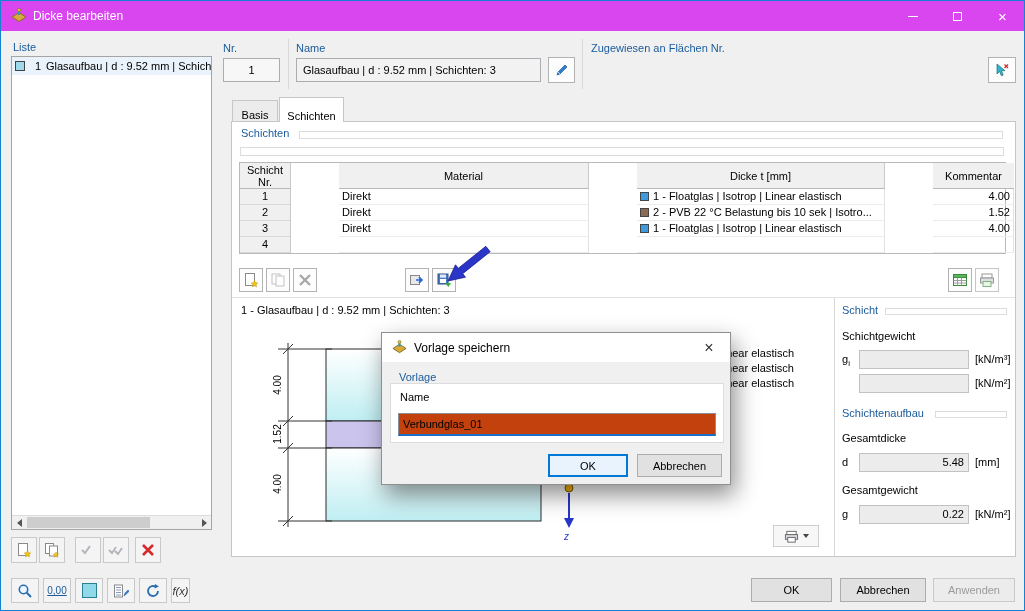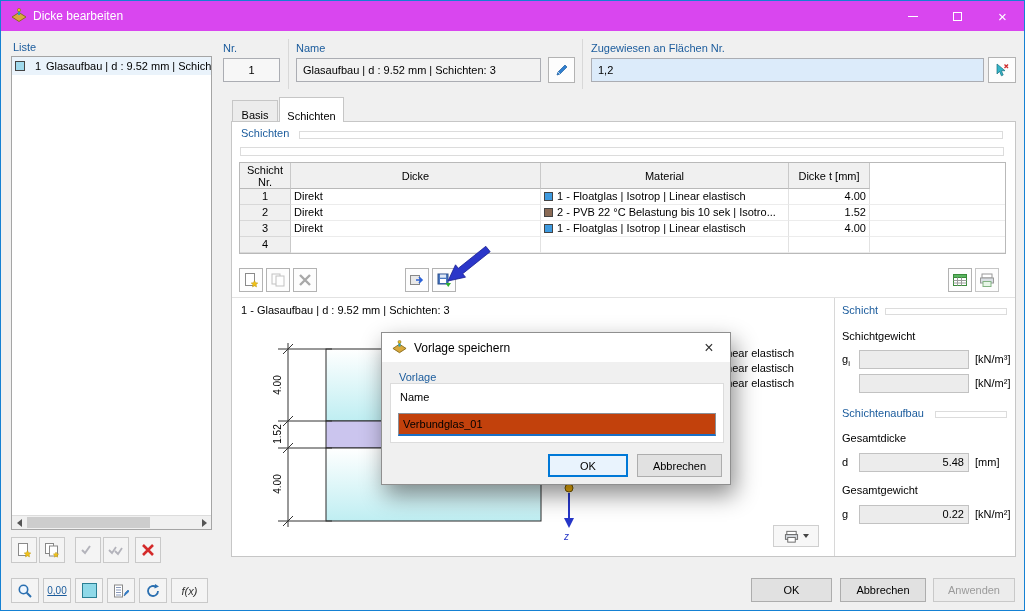--- a/index.html
+++ b/index.html
@@ -37,21 +37,21 @@
   .sthumb { position:absolute; left:15px; top:1px; width:123px; height:11px; background:#cdcdcd; }
 
   
   .tab { position:absolute; display:flex; align-items:flex-end; justify-content:center; font-size:11px; }
   .tab-inactive { background:#ececec; border:1px solid #c6c6c6; }
   .tab-active { background:#fff; border:1px solid #c6c6c6; border-bottom:none; z-index:3; }
   .panel { position:absolute; left:230px; top:120px; width:785px; height:436px; background:#fff; border:1px solid #c6c6c6; z-index:1; }
 
   
   .tbl { position:absolute; left:238px; top:161px; width:767px; background:#fff; border:1px solid #b9b9b9; z-index:2; }
-  .thead, .trow { display:grid; grid-template-columns:51px 250px 248px 81px 1fr; }
+  .thead, .trow { display:grid; grid-template-columns:51px 250px 248px 81px 1fr;gap:48px; }
   .th { background:#f0f0f0; border-right:1px solid #c9c9c9; border-bottom:1px solid #b9b9b9; height:26px; display:flex; align-items:center; justify-content:center; text-align:center; line-height:12px; padding:0 2px; }
   .td { height:16px; line-height:15px; border-right:1px solid #e2e2e2; border-bottom:1px solid #ececec; padding:0 3px; white-space:nowrap; overflow:hidden; }
   .td-nr { background:#f0f0f0; text-align:center; border-right:1px solid #c9c9c9; border-bottom:1px solid #d8d8d8; }
   .td-right { text-align:right; }
   .td-mat { display:flex; align-items:center; }
   .td-mat .chip { width:9px; height:9px; margin-right:4px; }
 
   .tbtn { width:24px; height:24px; }
 
   
@@ -156,21 +156,20 @@
   <div class="btn-icon" style="left:547px;top:56px;width:27px;height:26px;">
     <svg width="16" height="16" viewBox="0 0 16 16">
         <path d="M3 13 l1 -3 7 -7 2 2 -7 7 -3 1z" fill="#2f7fd0" stroke="#1e5f9e" stroke-width=".7"></path>
         <path d="M4 10 l2 2" stroke="#fff" stroke-width=".7"></path>
       </svg>
   </div>
 
   <div class="vline" style="left:581px;top:38px;height:50px;"></div>
 
   <div class="abs lbl-blue" style="left:590px;top:41px;">Zugewiesen an Flächen Nr.</div>
-  <div class="box box-blue" style="left:590px;top:57px;width:393px;height:24px;">1,2</div>
   <div class="btn-icon" style="left:987px;top:56px;width:28px;height:26px;">
     <svg width="16" height="16" viewBox="0 0 16 16">
         <path d="M3 2 v10 l2.6 -2.6 1.8 4.4 1.8 -.8 -1.8 -4.3 3.6 0z" fill="#35b4c8" stroke="#17707f" stroke-width=".7"></path>
         <path d="M10.5 2.5 l3.5 3.5 M14 2.5 l-3.5 3.5" stroke="#d03030" stroke-width="1.4"></path>
       </svg>
   </div>
 
   <div class="tab tab-inactive" style="left:231px;top:99px;width:46px;height:22px;">
       <span>Basis</span>
     </div>
@@ -179,23 +178,23 @@
     </div>
   <div class="panel"></div>
 
   <div class="abs lbl-blue" style="left:240px;top:126px;z-index:2;">Schichten</div>
   <div class="hstrip" style="left:298px;top:130px;width:704px;height:8px;z-index:2;"></div>
   <div class="hstrip" style="left:239px;top:146px;width:764px;height:9px;z-index:2;"></div>
 
   <div class="tbl">
     <div class="thead">
       <div class="th">Schicht Nr.</div>
-      <div class="th">Dicke</div>
       <div class="th">Material</div>
       <div class="th">Dicke t [mm]</div>
+      <div class="th" style="border-right:none;">Kommentar</div>
     </div>
     <div class="trow">
       <div class="td td-nr">1</div>
       <div class="td">Direkt</div>
       <div class="td td-mat">
           <span class="chip" style="background-color: rgb(63, 155, 224);"></span>
           <span>1 - Floatglas | Isotrop | Linear elastisch</span>
         </div>
       <div class="td td-right">4.00</div>
       <div class="td" style="border-right:none;"></div>
@@ -371,21 +370,21 @@
         <path d="M3 4.5 h5 M3 7 h5 M3 9.5 h5 M3 12 h5" stroke="#8899bb" stroke-width="1"></path>
         <path d="M11 13 l1 -3 3 -3 1.2 1.2 -3 3z" fill="#2f7fd0" stroke="#1e5f9e" stroke-width=".5"></path>
       </svg>
   </div>
   <div class="flatbtn" style="left:138px;top:577px;width:28px;height:25px;">
     <svg width="16" height="16" viewBox="0 0 16 16">
         <path d="M13 8 a5 5 0 1 1 -2 -4" fill="none" stroke="#2a6fb0" stroke-width="1.8"></path>
         <path d="M10 1 l4 2.5 -4.5 2z" fill="#2a6fb0"></path>
       </svg>
   </div>
-  <div class="flatbtn" style="left:170px;top:577px;width:37px;height:25px;font-style:italic;color:#333;">
+  <div class="flatbtn" style="left:170px;top:577px;width:19px;height:25px;font-style:italic;color:#333;">
     <span>f(x)</span>
   </div>
 
   <div class="btn" style="left:750px;top:577px;width:81px;">OK</div>
   <div class="btn" style="left:839px;top:577px;width:86px;">Abbrechen</div>
   <div class="btn btn-disabled" style="left:932px;top:577px;width:82px;">Anwenden</div>
 
   <div class="modal">
     <div class="modal-titlebar">
       <svg class="abs" style="left:10px;top:7px;" width="15" height="15" viewBox="0 0 16 16">

